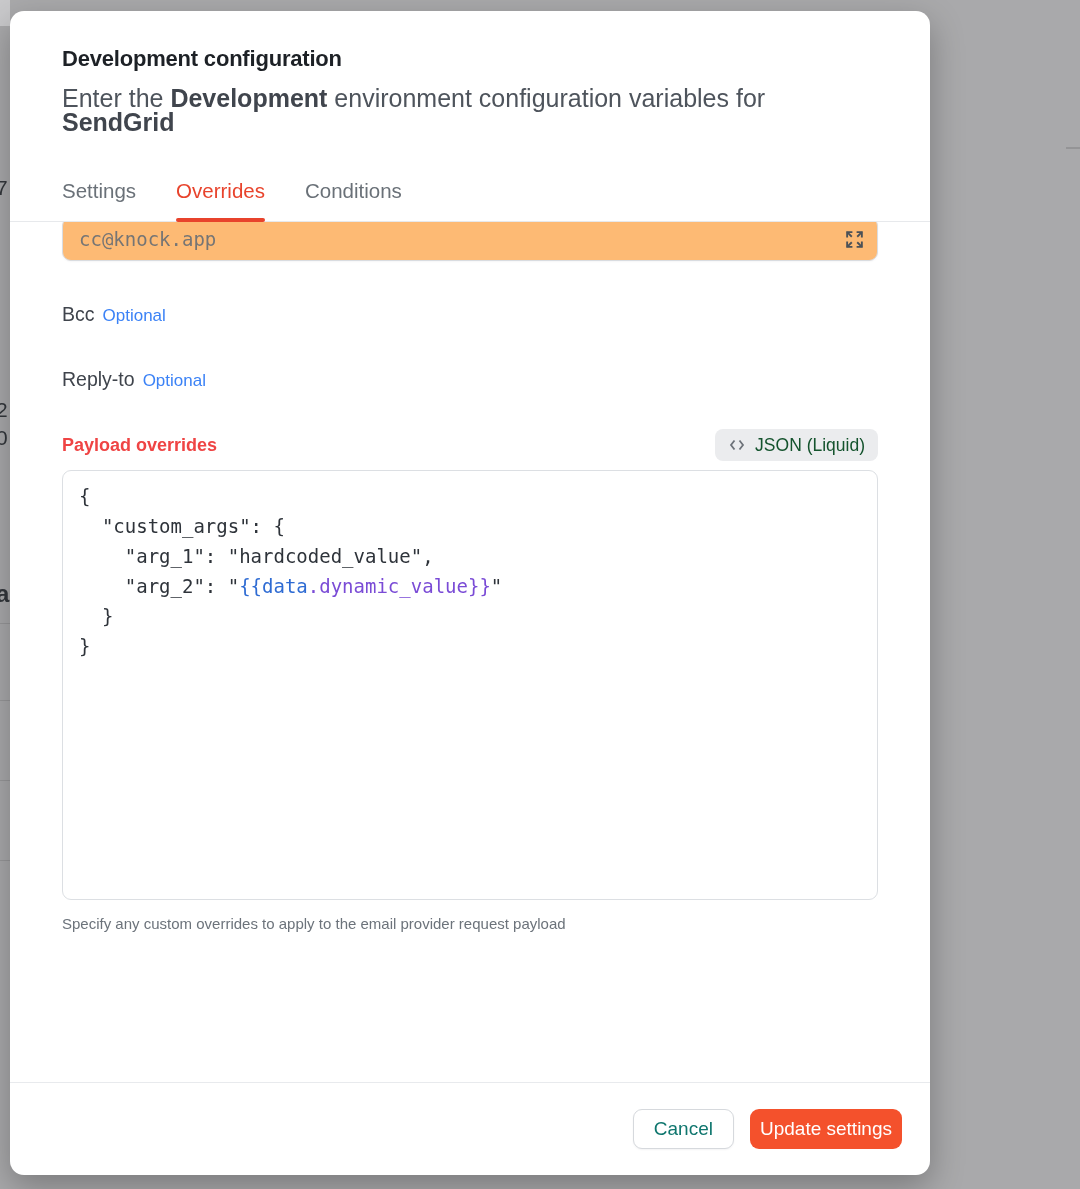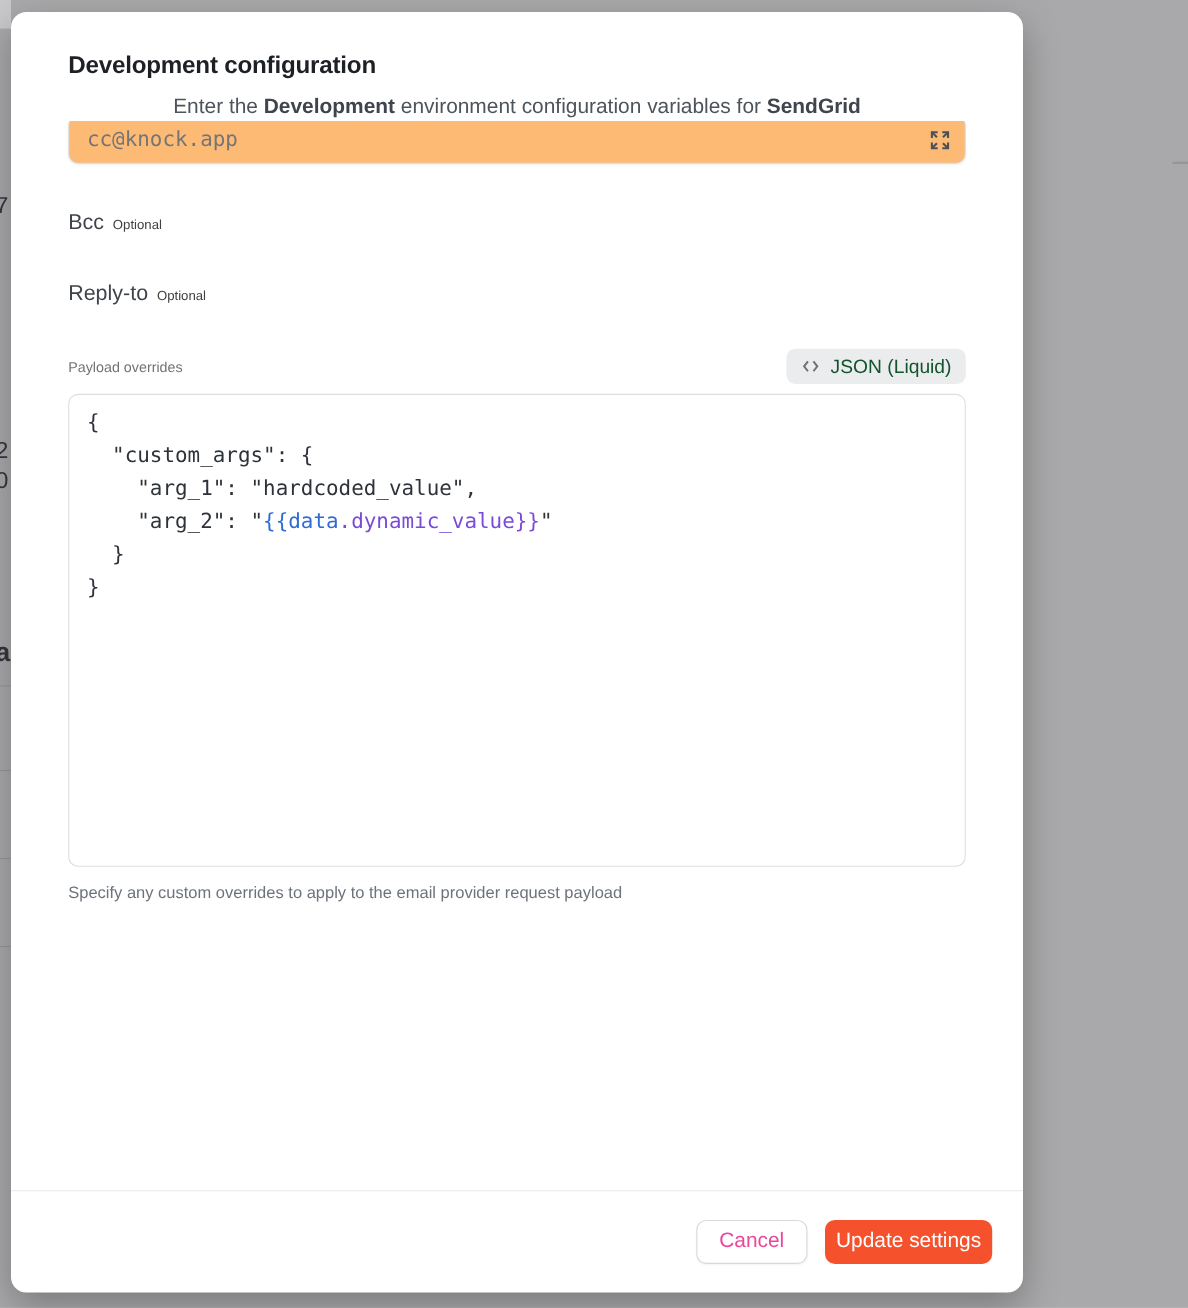--- a/index.html
+++ b/index.html
@@ -27,21 +27,21 @@
 
   
   .modal{
     position:absolute;left:10px;top:11px;width:920px;height:1164px;
     background:#fff;border-radius:14px;
     box-shadow:0 12px 34px rgba(0,0,0,.28);
     display:flex;flex-direction:column;overflow:hidden;
   }
   .modal-header{padding:35px 52px 0 52px;}
   .modal-title{font-size:22px;font-weight:700;color:#1d2126;letter-spacing:-.2px;}
-  .modal-subtitle{margin-top:14px;font-size:19px;color:#4e545c;line-height:24px;text-align:center;}
+  .modal-subtitle{margin-top:14px;font-size:25px;color:#4e545c;line-height:24px;}
   .modal-subtitle b{font-weight:700;color:#40454d;}
 
   
   .tabs{
     display:flex;gap:40px;margin-top:45px;padding:0 52px;
     border-bottom:1px solid #e7e9ec;
   }
   .tab{
     position:relative;font-size:20.5px;color:#6a7178;
     padding-bottom:18px;cursor:pointer;background:none;border:none;
@@ -63,27 +63,27 @@
     font-family:"DejaVu Sans Mono","Liberation Mono",monospace;
     font-size:19px;color:#575d66;outline:none;
     box-shadow:0 1px 2px rgba(16,24,40,.04);
   }
   .expand-btn{
     position:absolute;right:10px;top:50%;transform:translateY(-50%);
     width:28px;height:28px;border:none;background:transparent;cursor:pointer;
     display:flex;align-items:center;justify-content:center;border-radius:6px;
   }
   .field-label-row{margin-top:42px;margin-bottom:13px;font-size:19.5px;color:#3f444c;}
-  .field-label-row .opt{margin-left:8px;font-size:12px;color:#404040;}
+  .field-label-row .opt{margin-left:8px;font-size:17px;color:#3b82f6;}
 
   .payload-row{
     margin-top:38px;margin-bottom:9px;display:flex;align-items:center;
     justify-content:space-between;
   }
-  .payload-label{font-size:13px;color:#737373;}
+  .payload-label{font-size:18px;color:#ef4444;font-weight:bold;}
   .lang-badge{
     display:flex;align-items:center;gap:9px;height:32px;padding:0 13px;
     background:#ebecee;border-radius:8px;border:none;cursor:pointer;
     font-family:inherit;font-size:17.5px;color:#14532d;
   }
   .code-editor{
     height:430px;border:1px solid #dcdfe3;border-radius:9px;background:#fff;
     padding:10px 16px;overflow:hidden;cursor:text;
   }
   .code-line{
@@ -99,21 +99,21 @@
   .footer{
     height:93px;border-top:1px solid #e8eaed;
     display:flex;align-items:center;justify-content:flex-end;gap:16px;
     padding:0 28px 0 52px;
   }
   .btn{
     height:40px;border-radius:9px;font-family:inherit;font-size:19px;
     display:flex;align-items:center;cursor:pointer;
   }
   .btn-cancel{
-    background:#fff;border:1px solid #d6d9dd;color:#ec4899;padding:0 20px;
+    background:#fff;border:1px solid #d6d9dd;color:#0f766e;padding:0 20px;
     box-shadow:0 1px 2px rgba(16,24,40,.05);
   }
   .btn-submit{
     background:var(--submit);border:none;color:#fff;padding:0 10px;font-weight:500;
   }
 </style>
 </head>
 <body>
 
 <div>
@@ -134,20 +134,25 @@
   <div class="bg-line-right" style="top:147px"></div>
 </div>
 
 <div class="modal">
 
   <div class="modal-header">
     <div class="modal-title">Development configuration</div>
     <div class="modal-subtitle"><span>Enter the </span><b>Development</b><span> environment configuration variables for </span><b>SendGrid</b></div>
   </div>
 
+  <div class="tabs">
+    <button class="tab">Settings</button>
+    <button class="tab active">Overrides</button>
+    <button class="tab">Conditions</button>
+  </div>
 
   <div class="content">
 
     <div class="input-wrap cut">
       <input class="text-input" type="text" placeholder="cc@knock.app" style="">
       <button class="expand-btn">
         <svg width="21" height="21" viewBox="0 0 20 20" fill="none" stroke="#4b5157" stroke-width="1.8">
           <path d="M3 8V3h5"></path>
             <path d="M3 3l4.4 4.4"></path>
           <path d="M12 3h5v5"></path>

